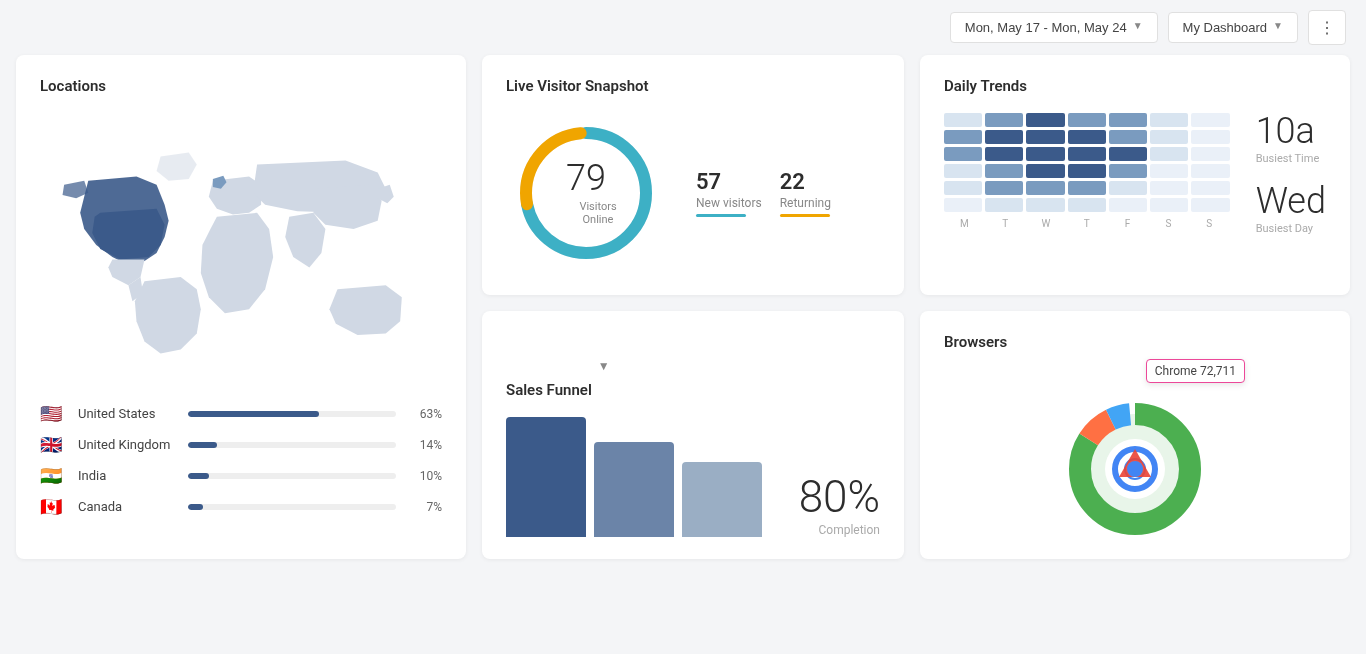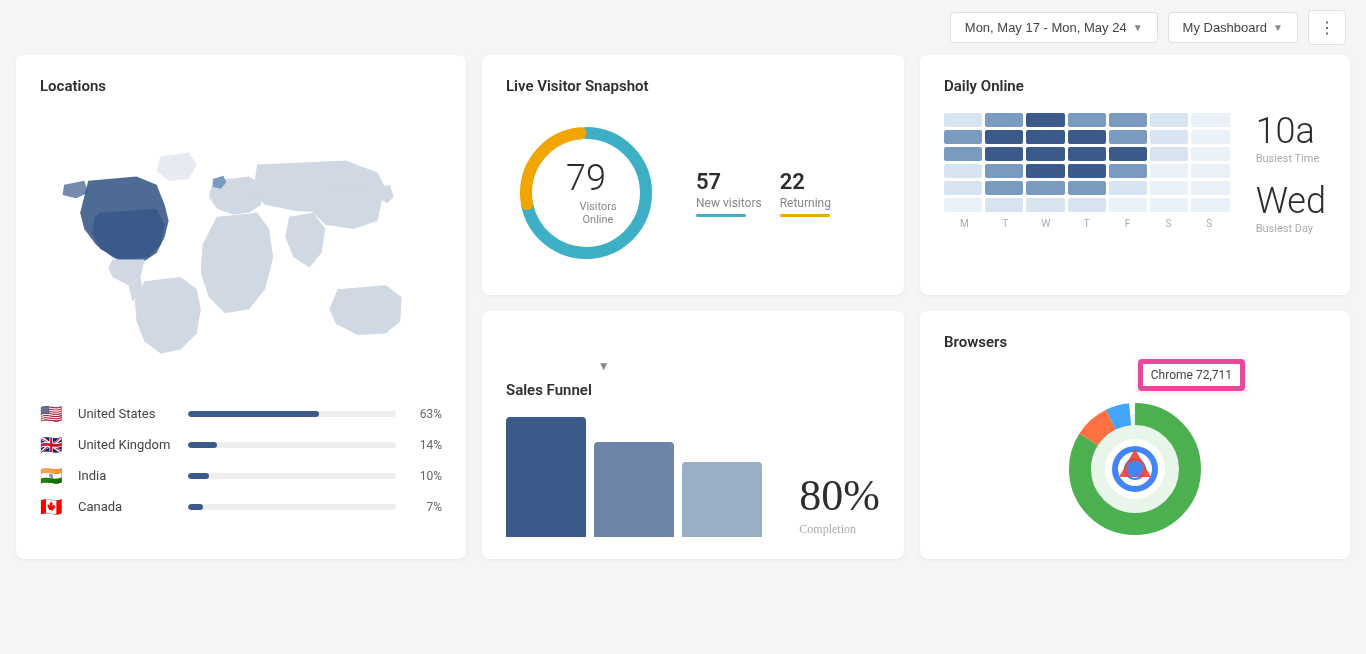--- a/index.html
+++ b/index.html
@@ -15,21 +15,21 @@
     .topbar {
       display: flex;
       justify-content: flex-end;
       align-items: center;
       gap: 10px;
       padding: 10px 20px;
       background: #f4f5f7;
     }
     .topbar-btn {
       display: flex;
-      align-items: center;
+      align-items: flex-start;
       gap: 6px;
       background: #fff;
       border: 1px solid #e0e0e0;
       border-radius: 4px;
       padding: 7px 14px;
       font-size: 13px;
       color: #444;
       cursor: pointer;
     }
     .topbar-btn .chevron {
@@ -162,21 +162,21 @@
     .donut-browser {
       position: relative;
       width: 160px;
       height: 160px;
     }
     .chrome-tooltip {
       position: absolute;
       top: -10px;
       right: -30px;
       background: #fff;
-      border: 5px solid #ec4899;
+      border: 1px solid #ec4899;
       border-radius: 4px;
       padding: 4px 8px;
       font-size: 12px;
       color: #444;
       white-space: nowrap;
       box-shadow: 0 2px 6px rgba(0,0,0,0.1);
     }
   </style>
 </head>
 <body>
@@ -299,21 +299,21 @@
         <span class="country-name">Canada</span>
         <div class="bar-track">
           <div class="bar-fill" style="width:7%"></div>
         </div>
         <span class="pct">7%</span>
       </div>
     </div>
   </div>
 
   <div class="card">
-    <div class="card-title">Daily Online</div>
+    <div class="card-title">Daily Trends</div>
     <div style="display:flex; gap:16px;">
       <div style="flex:1;">
 
         <div class="heatmap-grid" id="heatmap">
             <div class="heatmap-cell light"></div>
             <div class="heatmap-cell mid"></div>
             <div class="heatmap-cell dark"></div>
             <div class="heatmap-cell mid"></div>
             <div class="heatmap-cell mid"></div>
             <div class="heatmap-cell light"></div>
@@ -381,21 +381,21 @@
     <div class="sales-title-row">
       <span class="card-title" style="margin-bottom:0;margin-top:48px;">Sales Funnel</span>
       <span style="font-size:12px; color:#888;">▼</span>
     </div>
     <div style="display:flex; align-items:flex-end; gap:16px;">
       <div style="display:flex; align-items:flex-end; gap:8px; flex:1;">
         <div style="width:80px; height:120px; background:#3b5a8a; border-radius:4px 4px 0 0;"></div>
         <div style="width:80px; height:95px; background:#6b84a8; border-radius:4px 4px 0 0;"></div>
         <div style="width:80px; height:75px; background:#9aaec4; border-radius:4px 4px 0 0;"></div>
       </div>
-      <div style="margin-left:auto;font-family:Liberation Serif, serif;">
+      <div style="text-align:right; margin-left:auto;">
         <div style="font-size:44px; font-weight:300; color:#2d2d2d; line-height:1;">80%</div>
         <div style="font-size:12px; color:#aaa; margin-top:4px;">Completion</div>
       </div>
     </div>
   </div>
 
   <div class="card">
     <div class="card-title">Browsers</div>
     <div class="browser-chart">
       <div class="donut-browser" style="position:relative;">

